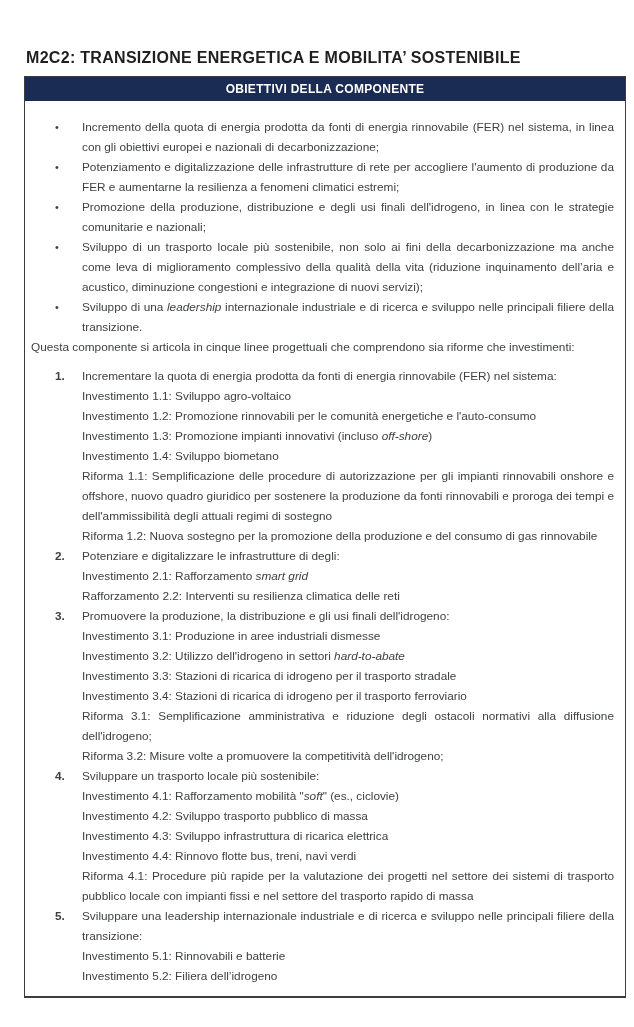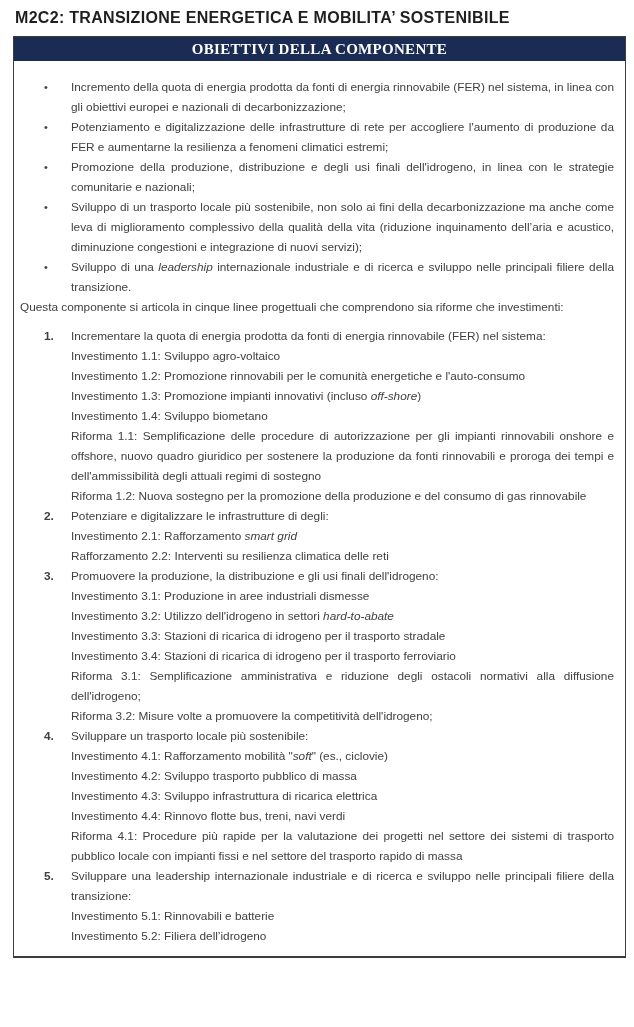--- a/index.html
+++ b/index.html
@@ -4,21 +4,21 @@
 <style>
   * { box-sizing: border-box; }
   html, body { margin: 0; padding: 0; }
   body {
     width: 634px;
     min-height: 1027px;
     background: #ffffff;
     font-family: "Liberation Sans", "DejaVu Sans", sans-serif;
     color: var(--body-text, #3f4040);
   }
-  .page { padding: 9px 8px 5px 13px; }
+  .page { padding: 9px 8px 5px 24px; margin-top: 40px; }
 
   .doc-title {
     margin: 0 0 9px 2px;
     font-size: 16px;
     font-weight: 700;
     letter-spacing: 0.3px;
     color: var(--title-text, #1f1f1f);
     white-space: nowrap;
   }
 
@@ -27,23 +27,22 @@
     border-bottom-width: 2px;
   }
 
   .banner {
     background: var(--banner-bg, #1a2c54);
     color: var(--banner-text, #ffffff);
     height: 24px;
     line-height: 24px;
     text-align: center;
     font-weight: 700;
-    font-size: 15px;
+    font-size: 12px;
     letter-spacing: 0.3px;
-    font-family: Liberation Serif, serif;
   }
 
   .content {
     padding: 7px 11px 10px 6px;
     font-size: 11.8px;
     line-height: 20px;
   }
 
   .intro { margin: 0; }
   .para  { margin: 0; }

